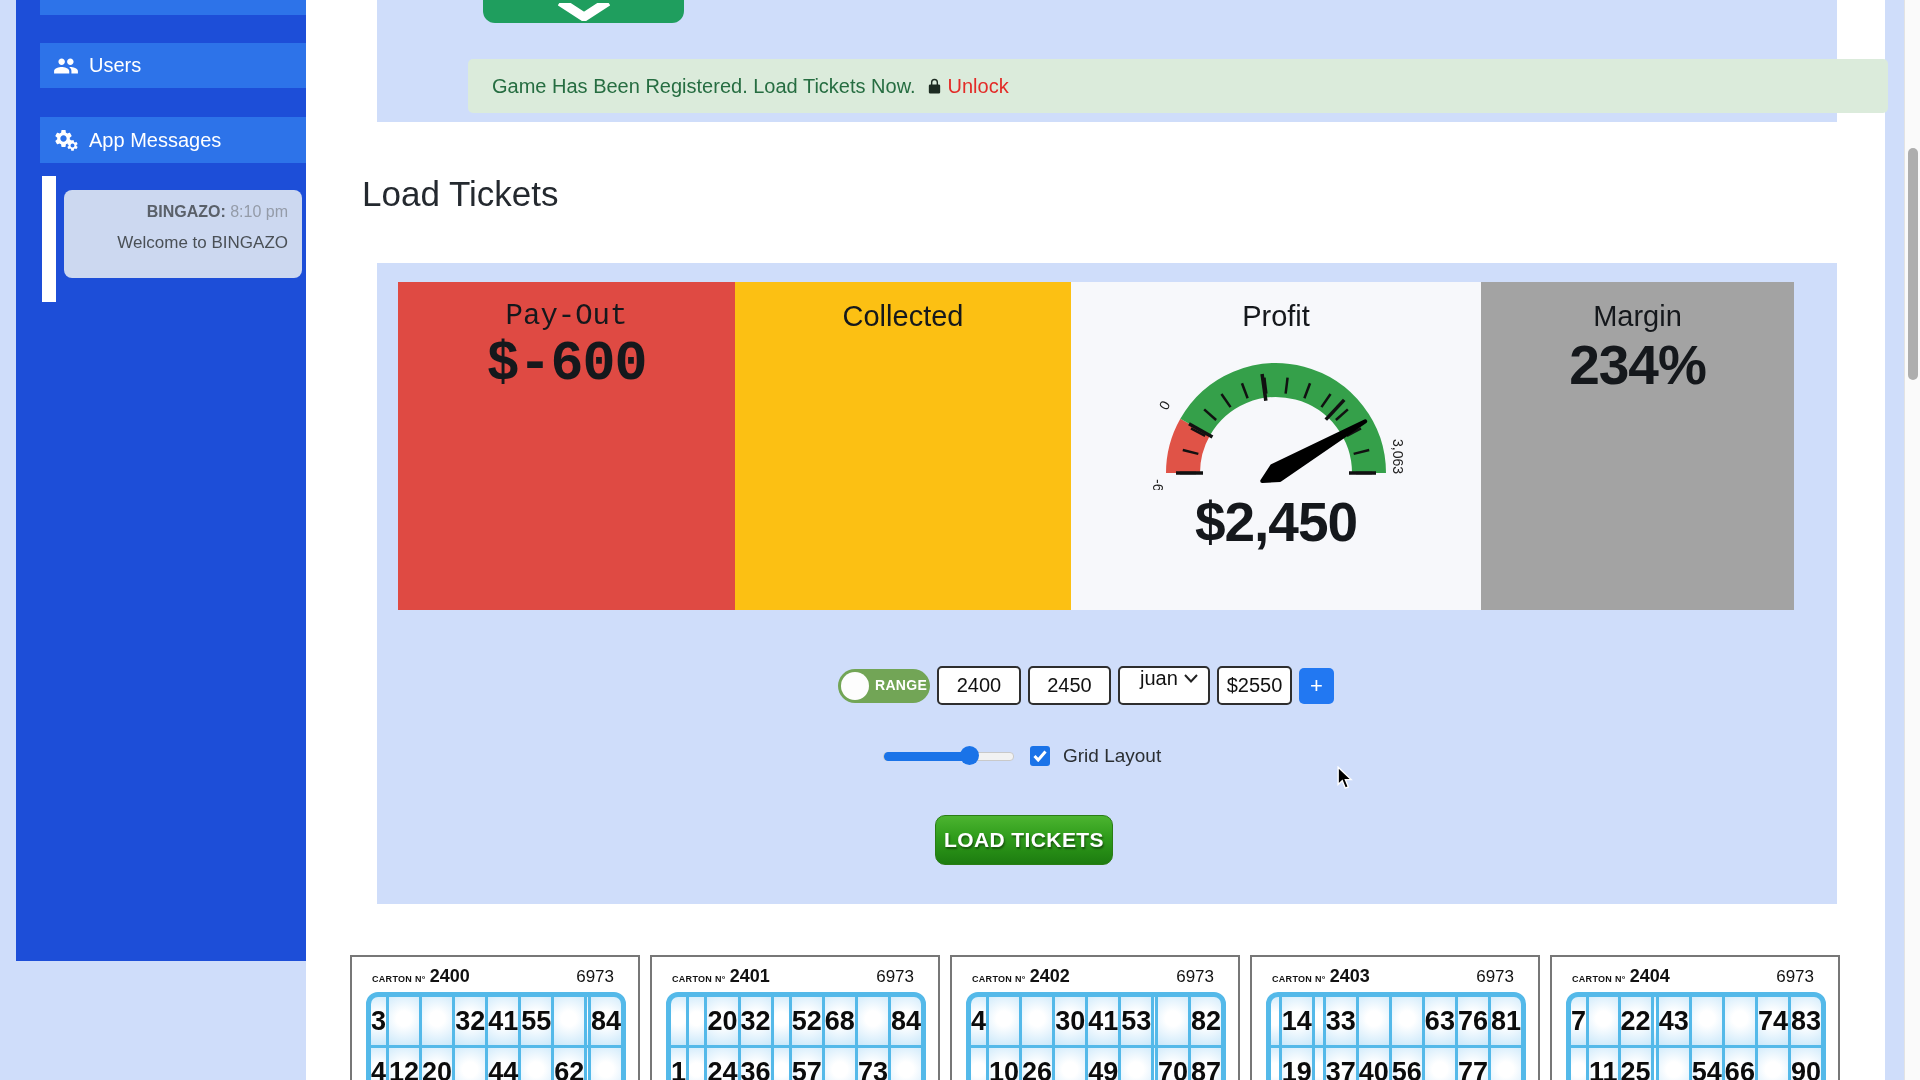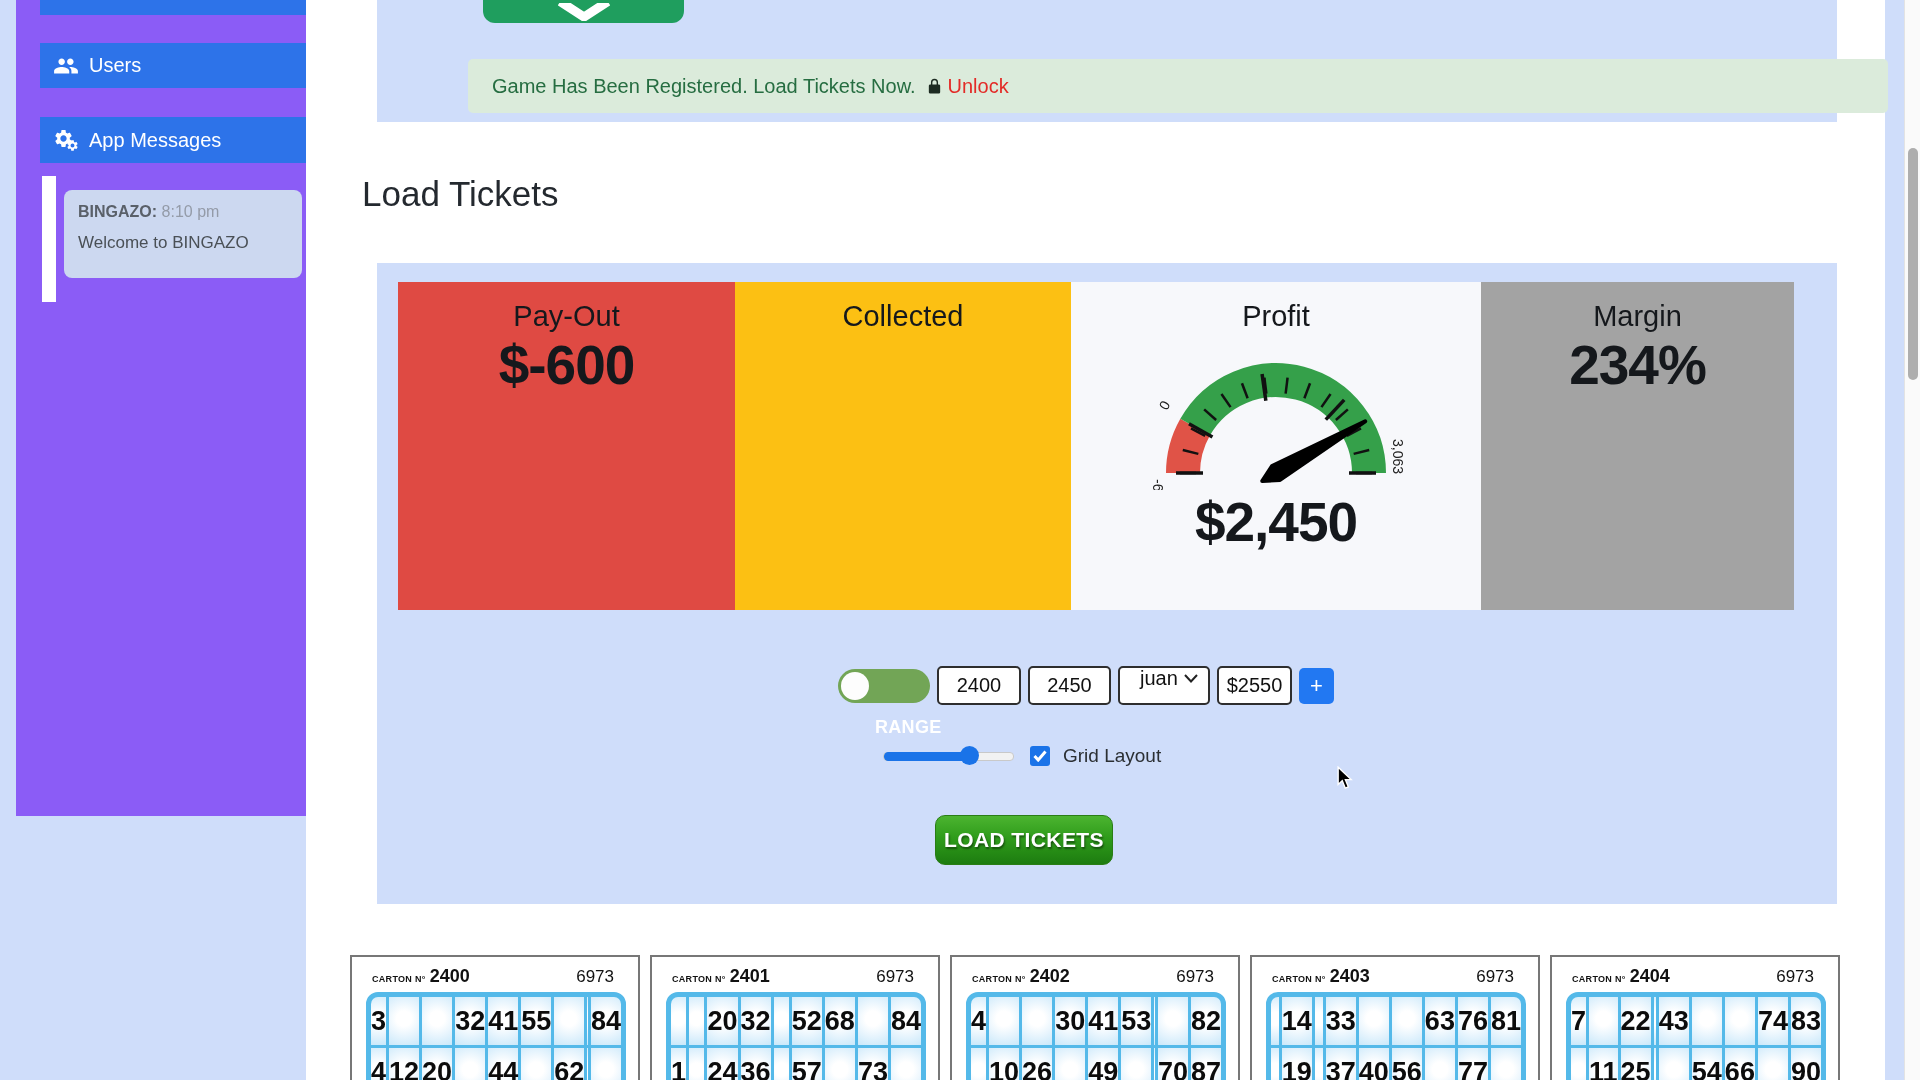--- a/index.html
+++ b/index.html
@@ -1,20 +1,20 @@
 <!DOCTYPE html>
 <html><head>
 <meta charset="utf-8">
 <style>
   html,body{margin:0;padding:0;}
   body{font-family:"Liberation Sans",sans-serif;overflow:hidden;}
   .stage{position:relative;width:1920px;height:1080px;background:#cfddfa;overflow:hidden;}
 
   
-  .sidebar{position:absolute;left:16px;top:0;width:290px;height:816px;background:#8b5cf6;}
+  .sidebar{position:absolute;left:16px;top:0;width:290px;height:961px;background:#1d4ed8;text-align:right;}
   .side-item{position:absolute;left:24px;width:266px;background:#2d73e9;color:#fff;
     display:flex;align-items:center;gap:10px;padding-left:13px;box-sizing:border-box;
     font-size:20px;font-weight:500;cursor:pointer;}
   .side-item svg{flex:0 0 auto;}
   .item-partial{top:0;height:15px;padding:0;}
   .item-users{top:43px;height:45px;}
   .item-msgs{top:117px;height:46px;}
   .msg-bar{position:absolute;left:26px;top:176px;width:14px;height:126px;background:#ffffff;}
   .msg-card{position:absolute;left:48px;top:190px;width:238px;height:88px;background:#ccd8f0;
     border-radius:8px;box-sizing:border-box;padding:13px 14px;}
@@ -31,34 +31,34 @@
   .alert{position:absolute;left:91px;top:43px;width:1420px;height:54px;background:#dbebdb;
     border-radius:5px;display:flex;align-items:center;padding-left:24px;box-sizing:border-box;
     font-size:20px;color:#266d41;margin-top:16px;}
   .alert .lock{margin-left:10px;margin-right:5px;display:flex;}
   .alert .unlock{color:#e32b27;cursor:pointer;}
   .page-title{position:absolute;left:56px;top:174px;font-size:35px;font-weight:400;color:#24292f;}
 
   .big-panel{position:absolute;left:71px;top:263px;width:1460px;height:641px;background:#cfddfa;}
   .stat-cards{position:absolute;left:21px;top:19px;width:1420px;height:328px;display:flex;}
   .stat-card{height:100%;display:flex;flex-direction:column;align-items:center;box-sizing:border-box;color:#15181c;}
-  .c-payout{width:337px;background:#df4a43;}
+  .c-payout{width:337px;background:#df4a43;font-family:Liberation Mono, monospace;}
   .c-collected{width:336px;background:#fcc013;}
   .c-profit{width:410px;background:#f7f8fb;}
   .c-margin{width:313px;background:#a3a3a3;}
   .stat-title{margin-top:18px;font-size:29px;}
   .stat-value{margin-top:0;font-size:55px;font-weight:700;letter-spacing:-1px;}
   .c-profit .gauge-wrap{margin-top:2px;}
   .c-profit .stat-value{margin-top:-4px;}
 
   
   .ctrl-row{position:absolute;left:461px;top:403px;height:39px;display:flex;align-items:center;gap:7px;}
   .toggle{width:92px;height:34px;border-radius:17px;background:#72a556;position:relative;cursor:pointer;}
   .toggle .knob{position:absolute;left:3px;top:3px;width:28px;height:28px;border-radius:50%;background:#fdfdfd;}
-  .toggle .t-label{position:absolute;left:37px;top:8px;color:#fff;font-weight:700;font-size:18px;letter-spacing:.3px;margin-top:40px;}
+  .toggle .t-label{position:absolute;left:37px;top:8px;color:#fff;font-weight:700;font-size:14px;letter-spacing:.3px;}
   .num-input{height:39px;border:2px solid #2e2e2e;border-radius:5px;background:#fff;font-size:20px;
     text-align:center;font-family:"Liberation Sans",sans-serif;box-sizing:border-box;color:#111;}
   .w84{width:84px;}.w83{width:83px;}.w71{width:75px;}
   .sel{width:92px;height:39px;border:2px solid #2e2e2e;border-radius:5px;background:#fff;display:flex;
     align-items:center;box-sizing:border-box;padding:0 10px 14px 20px;font-size:20px;color:#111;cursor:pointer;}
   .sel .sel-text{flex:1;}
   .add-btn{width:35px;height:36px;background:#2278f2;border:none;border-radius:5px;color:#fff;
     font-size:22px;line-height:34px;cursor:pointer;font-family:"Liberation Sans",sans-serif;}
 
   

